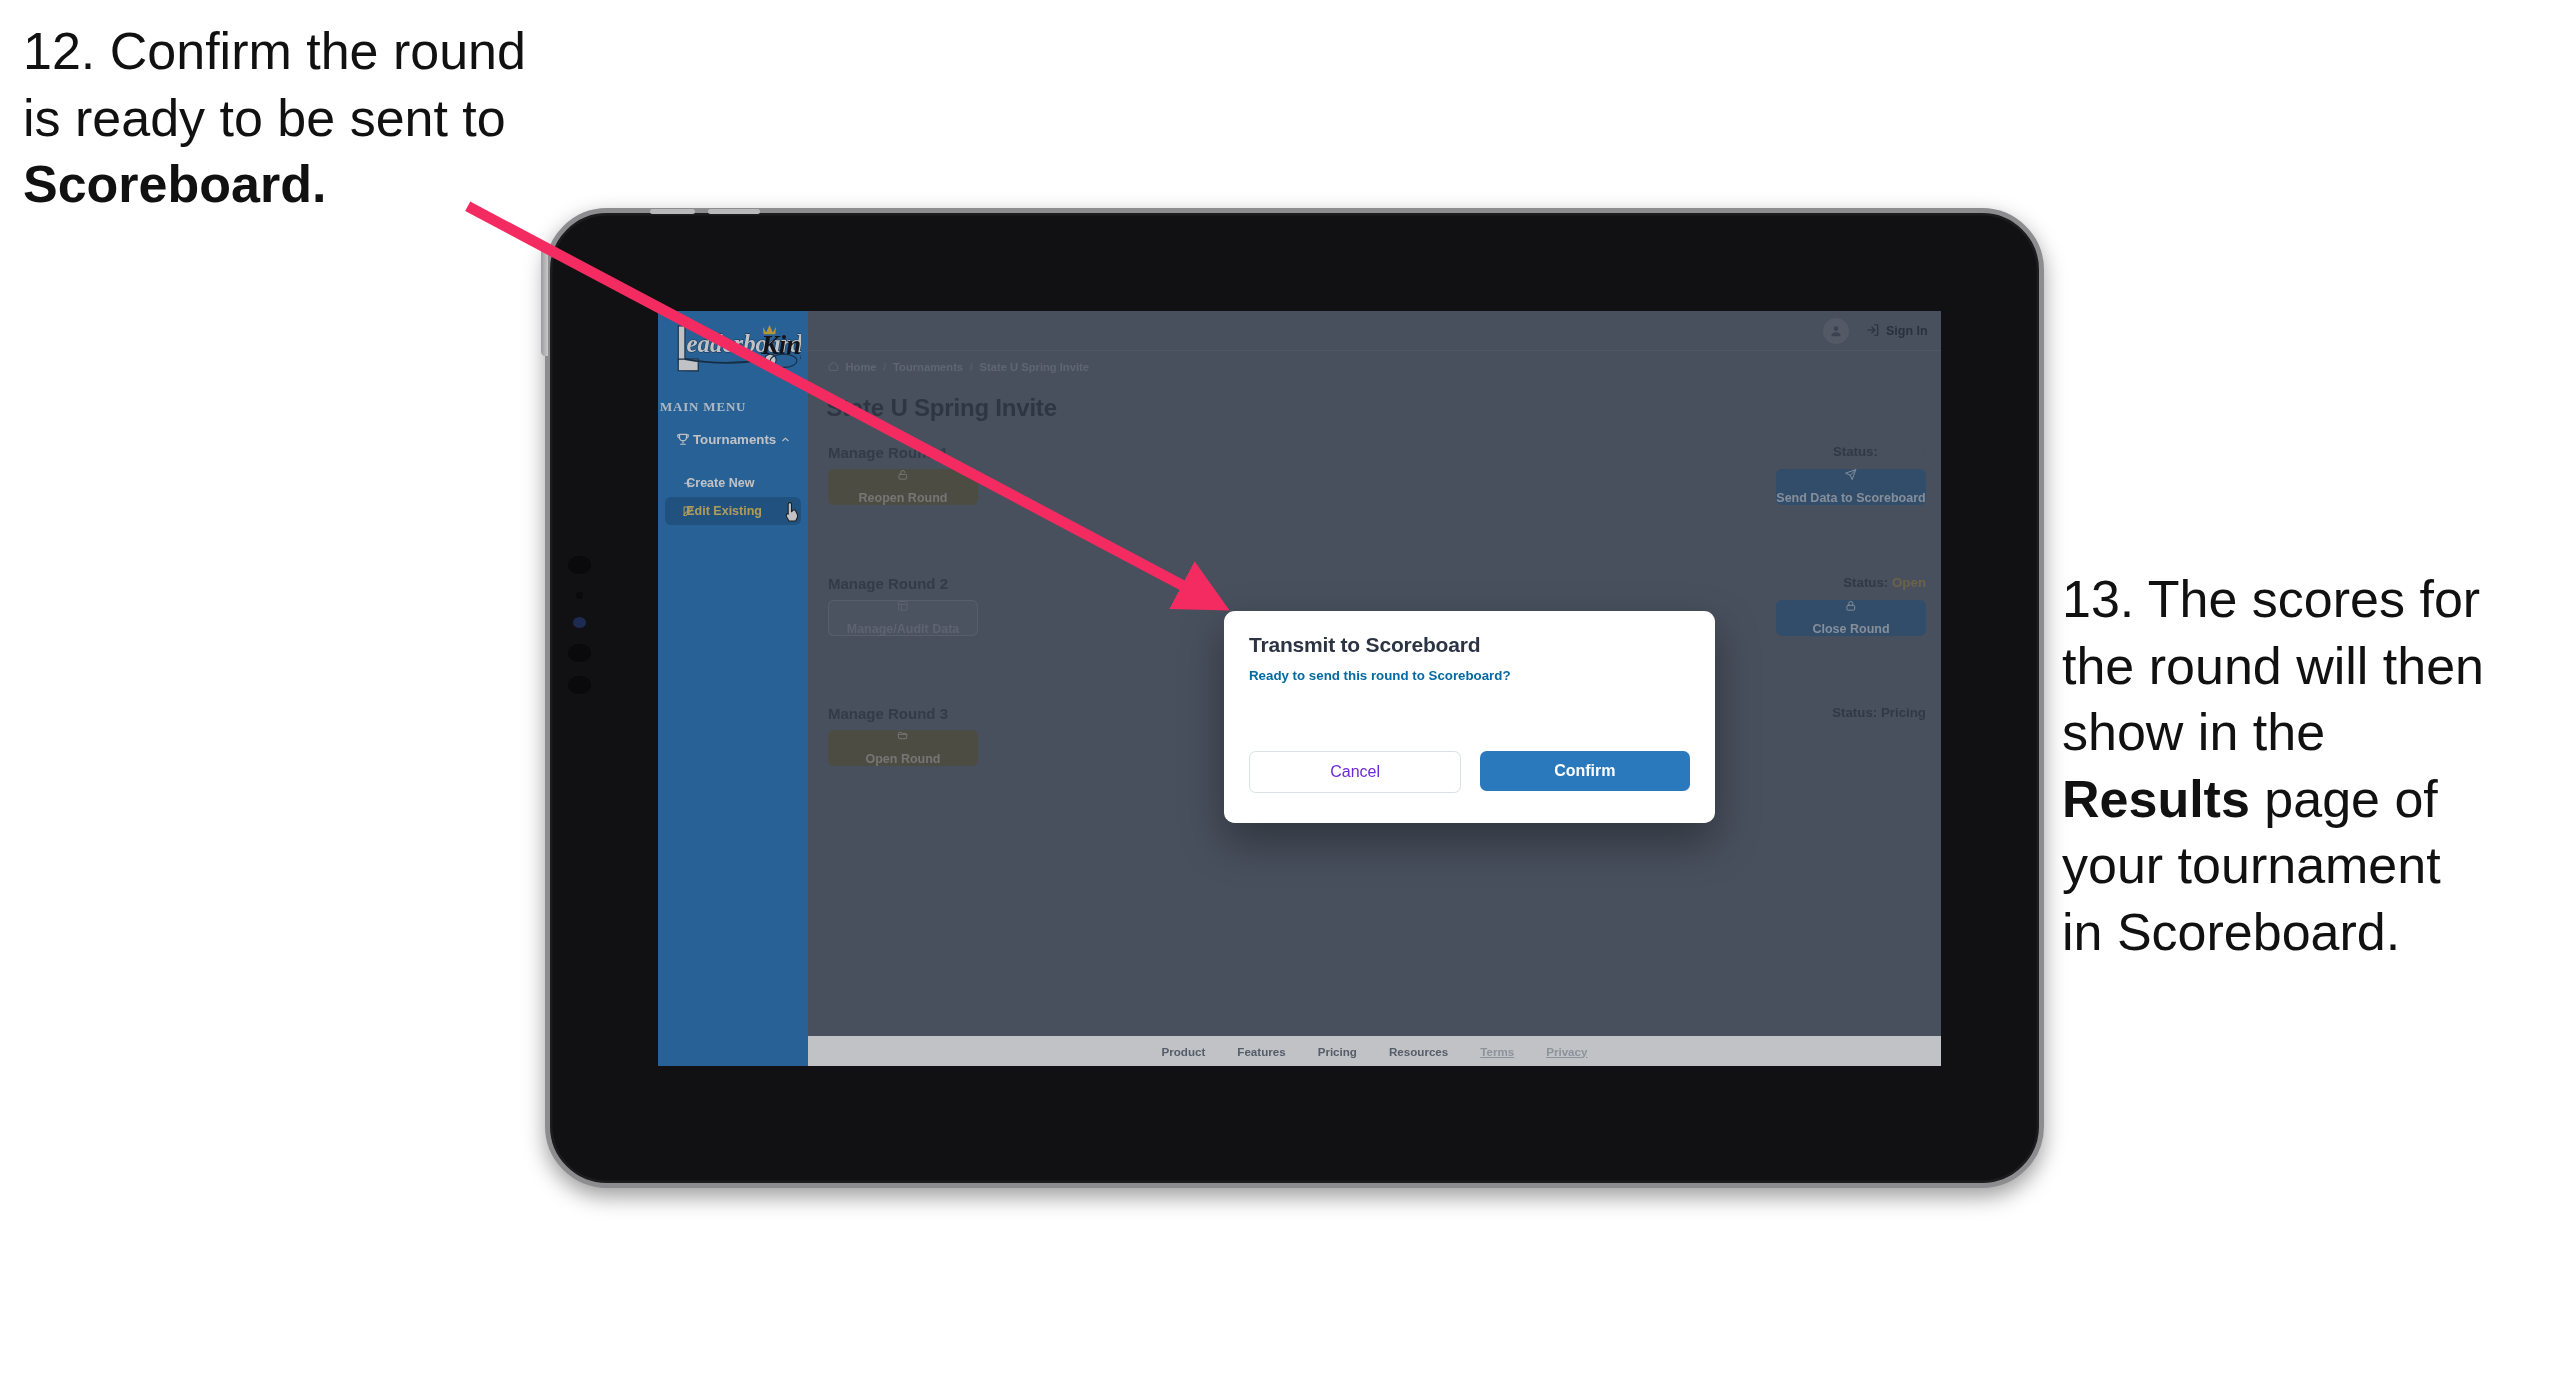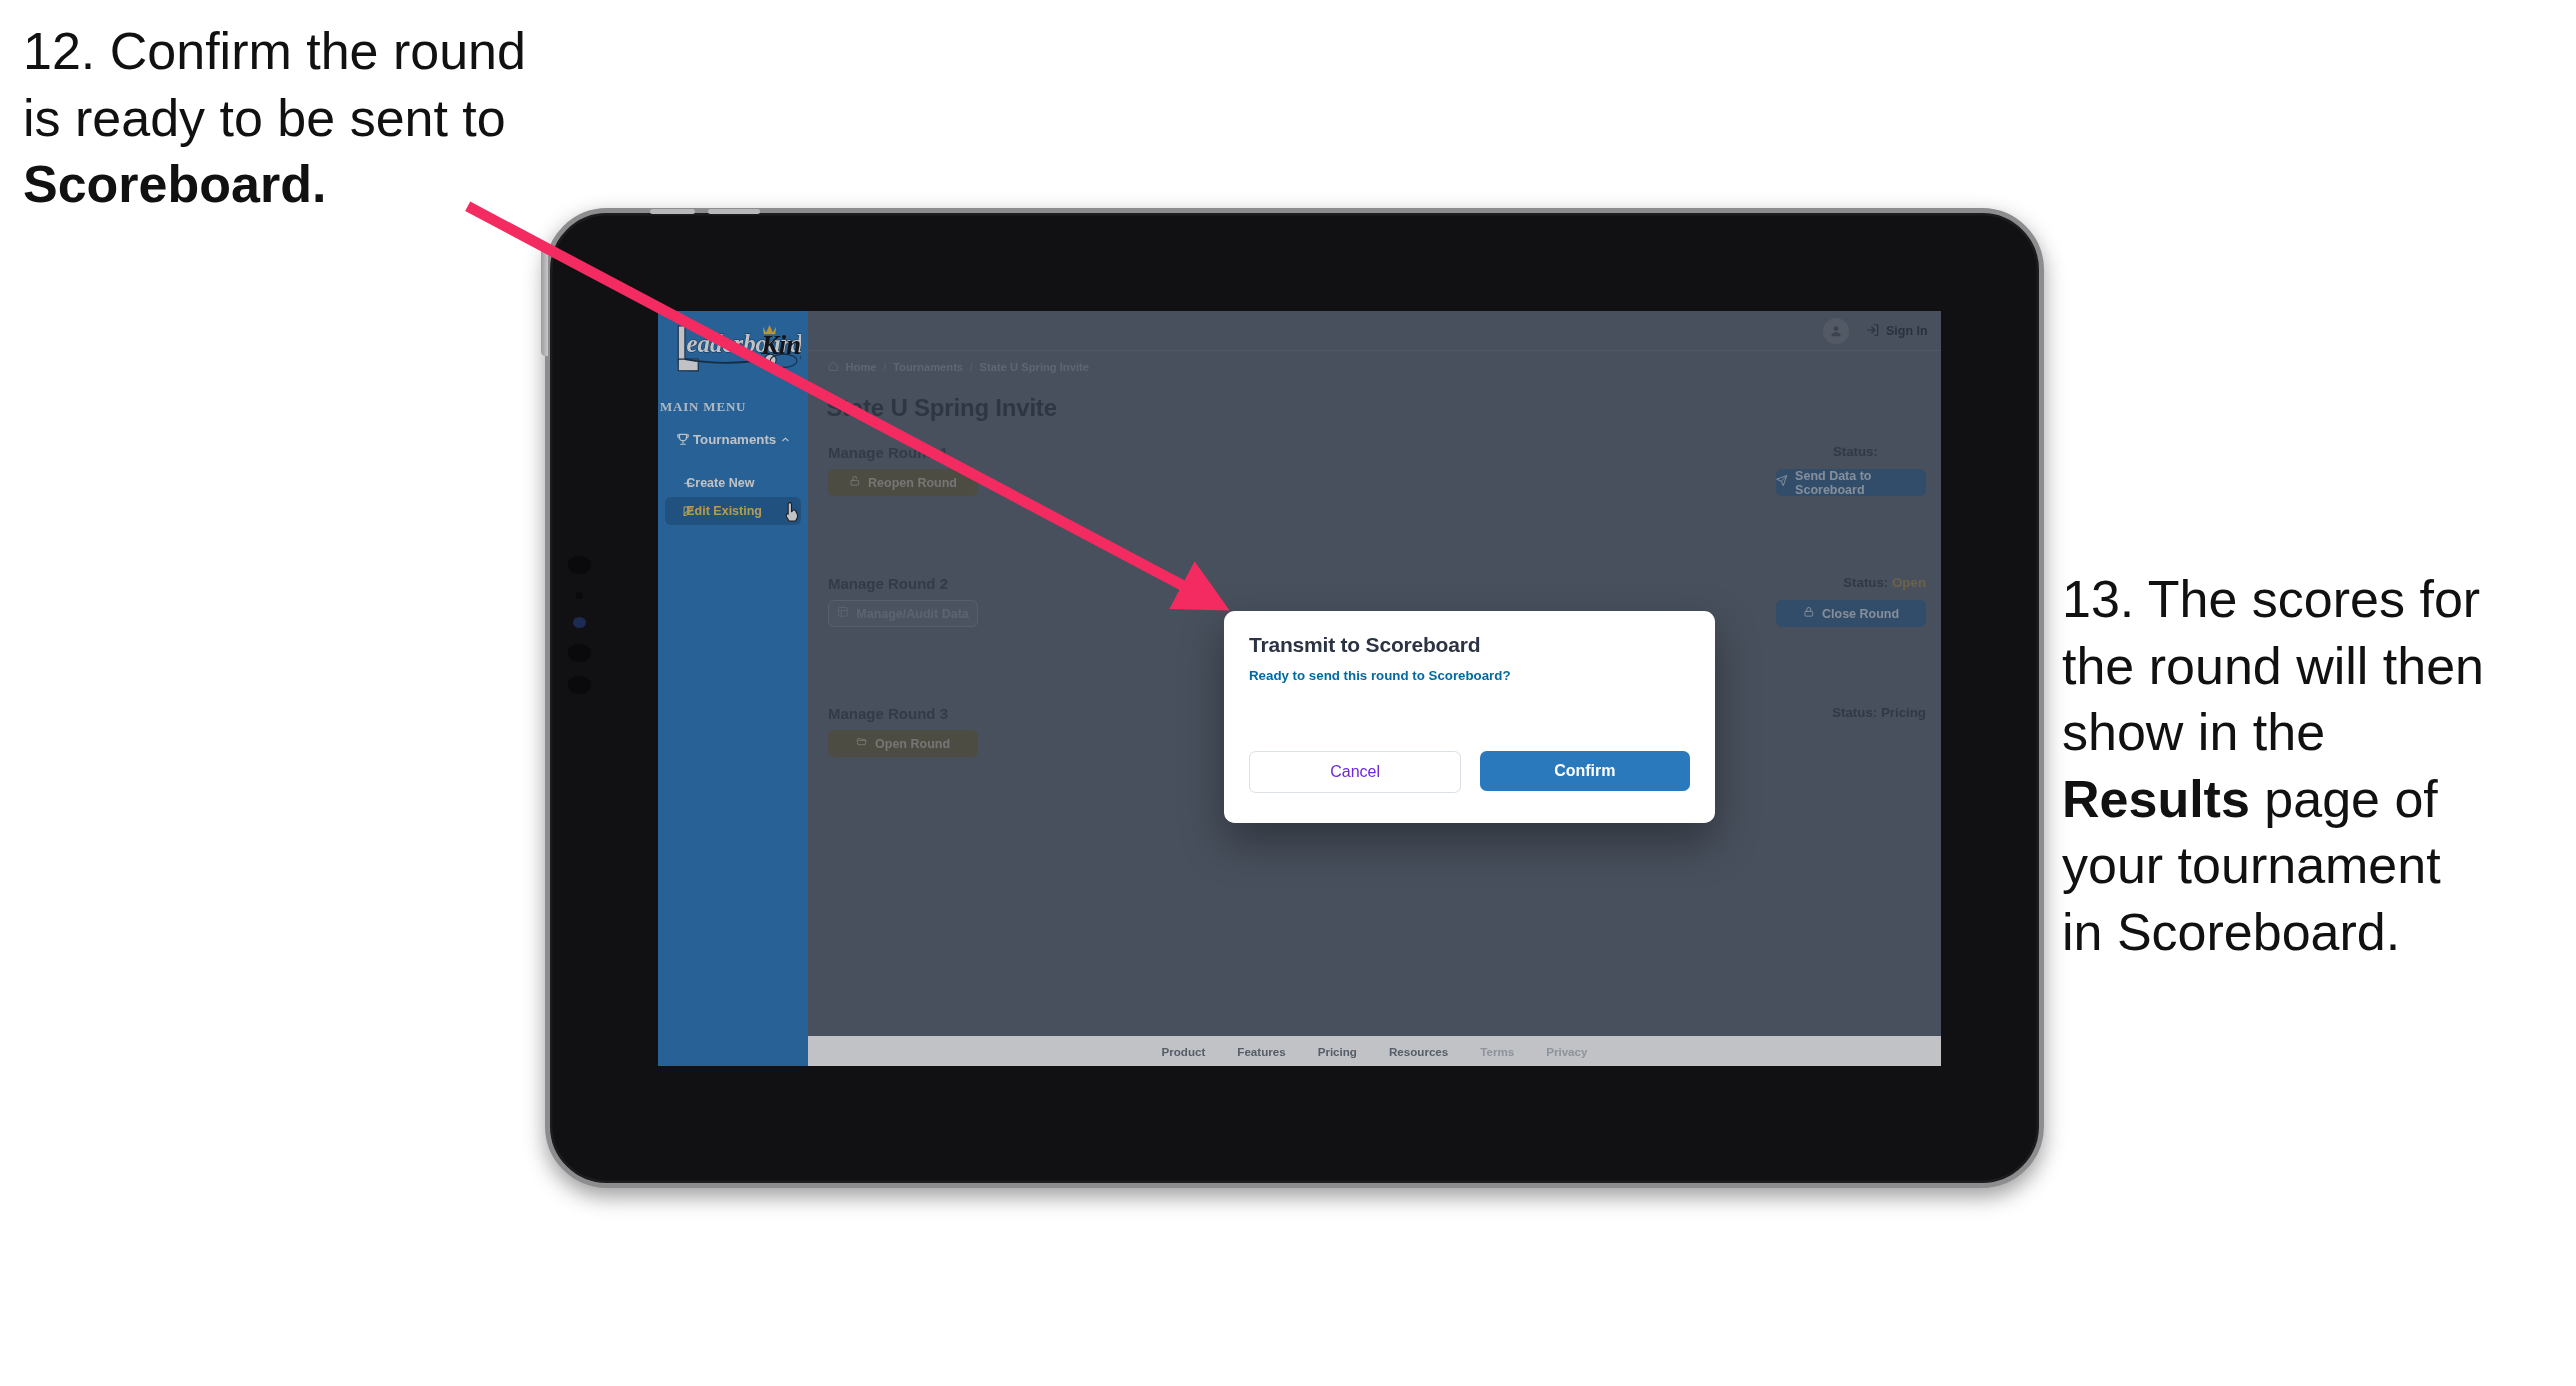--- a/index.html
+++ b/index.html
@@ -62,42 +62,42 @@
 
   #breadcrumb{position:absolute;left:20px;top:50px;display:flex;align-items:center;gap:6.7px;
               color:#79808d;font-size:11.2px;font-weight:600;}
   #breadcrumb .sep{color:#6b7280;}
   #page-title{position:absolute;left:18.3px;top:67px;color:#353c4c;font-size:24px;
               font-weight:700;letter-spacing:-0.2px;}
   .round-label{position:absolute;left:20px;color:#3c4352;font-size:15px;font-weight:600;}
   .round-status{position:absolute;right:15px;color:#3a4150;font-size:13.3px;font-weight:700;}
   .status-open{color:#8a7a56;}
   .status-closed{color:#59616f;}
-  .action-btn{position:absolute;height:27px;border-radius:5.8px;display:flex;
+  .action-btn{position:absolute;height:36px;border-radius:5.8px;display:flex;
               align-items:center;justify-content:center;gap:7.5px;
-              font-size:12.5px;font-weight:700;box-sizing:border-box;}
+              font-size:12.5px;font-weight:700;box-sizing:border-box;flex-direction:column;}
   .btn-left{left:20px;width:150px;}
   .btn-right{right:15px;width:150px;}
   .btn-olive{background:#605c4a;color:#9a9590;}
   .btn-blue{background:#3b5e82;color:#aeb8c4;}
   .btn-ghost{background:rgba(255,255,255,.035);color:#767d8a;
              border:0.8px solid rgba(255,255,255,.10);}
 
   #r1-label{top:133px;} #r1-status{top:133px;}
   #r1-btn-left{top:158px;} #r1-btn-right{top:158px;}
   #r2-label{top:264px;} #r2-status{top:264px;}
   #r2-btn-left{top:289px;} #r2-btn-right{top:289px;}
   #r3-label{top:394px;} #r3-status{top:394px;}
   #r3-btn-left{top:419px;}
 
   
   #footer{position:absolute;left:0;right:0;bottom:0;height:30px;background:#ffffff;
           display:flex;align-items:center;justify-content:center;gap:32px;}
   #footer a{color:#6b7380;font-size:11.6px;font-weight:700;text-decoration:none;}
-  #footer a.muted{color:#b9bec6;}
+  #footer a.muted{color:#b9bec6;text-decoration:underline;}
 
   
   #modal-overlay{position:absolute;left:0;top:0;width:1283px;height:755px;
                  background:rgba(30,36,48,.28);}
   #modal{position:absolute;left:566px;top:300px;width:491px;height:212px;
          background:#ffffff;border-radius:10.8px;
          box-shadow:0 18.3px 43px rgba(0,0,0,.34);box-sizing:border-box;padding:21.6px 25px;}
   #modal-title{color:#2c3444;font-size:21px;font-weight:700;letter-spacing:-0.2px;}
   #modal-message{margin-top:11.6px;color:#0369a1;font-size:13.3px;font-weight:600;}
   #modal-actions{position:absolute;left:25px;right:25px;bottom:30px;display:flex;gap:18.3px;}

